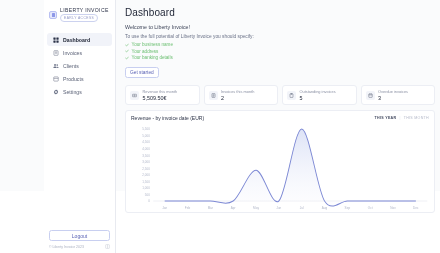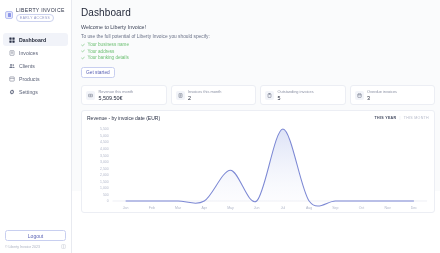--- a/index.html
+++ b/index.html
@@ -2,21 +2,21 @@
 <html><head>
 <meta charset="utf-8">
 <style>
   * { box-sizing: border-box; margin: 0; padding: 0; }
   html, body {
     width: 440px; height: 253px;
     font-family: "Liberation Sans", sans-serif;
     background: #ffffff;
     overflow: hidden;
   }
-  #app { display: flex; width: 440px; height: 191px; background:#fafbfc; }
+  #app { display: flex; width: 440px; height: 191px; background:#fafbfc;padding-left:44px; }
 
   
   .sidebar {
     width: 72px; height: 253px;
     background: #ffffff;
     border-right: 1px solid #e8eaf0;
     display: flex; flex-direction: column;
     padding: 7px 0 0 0;
     position: relative;
   }

